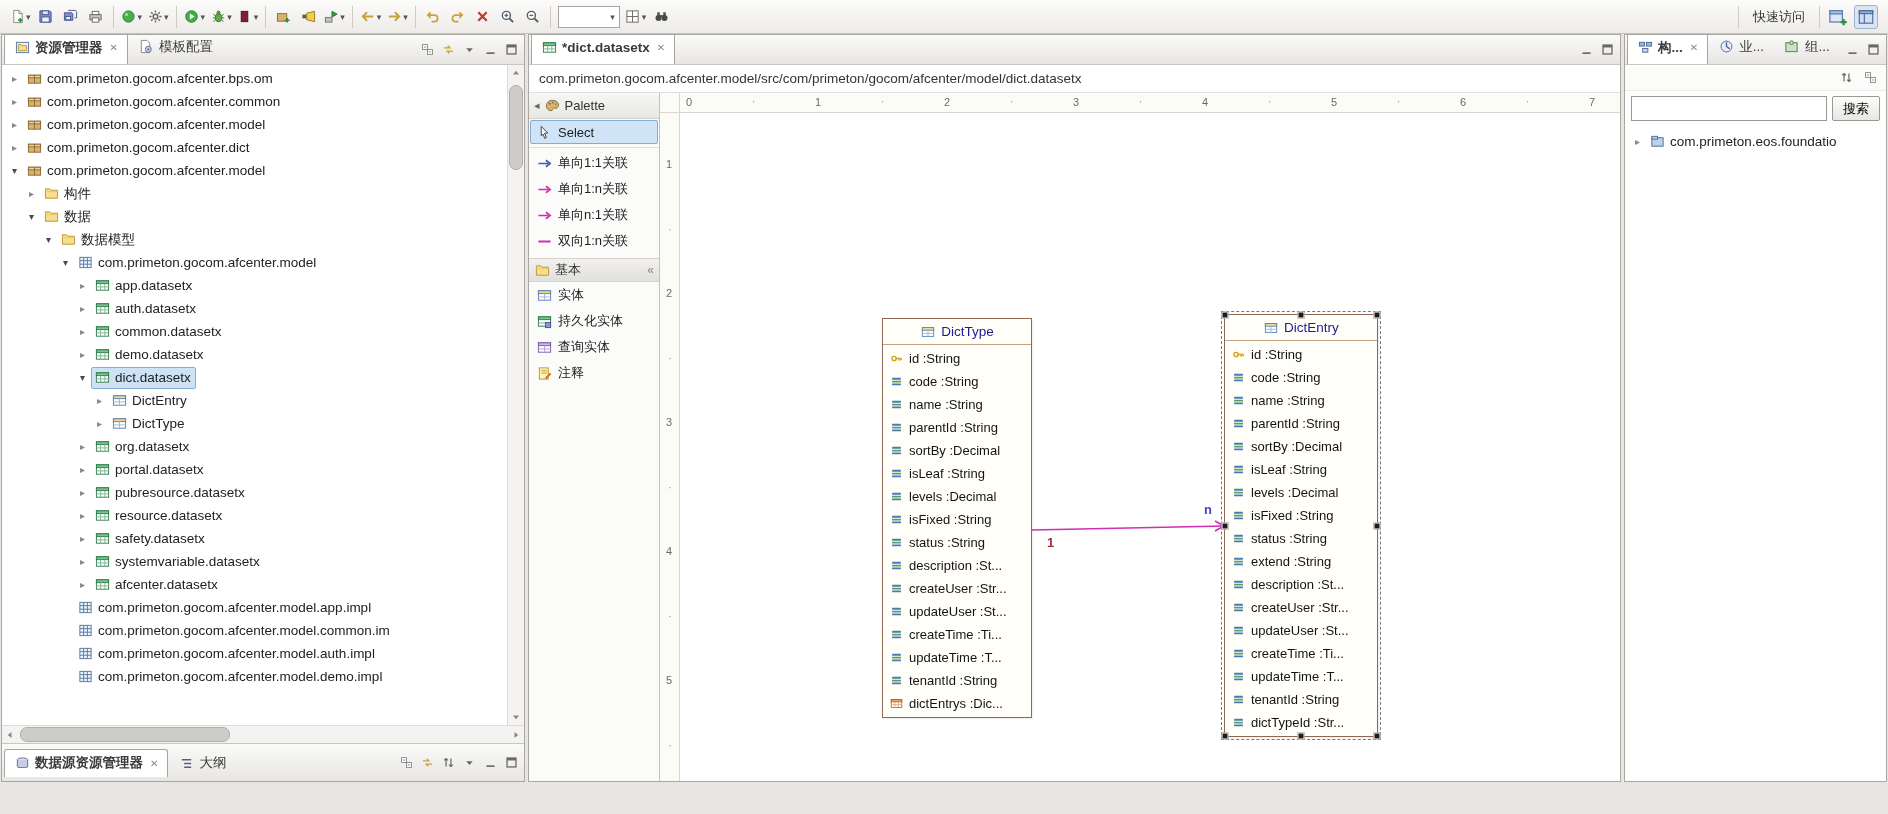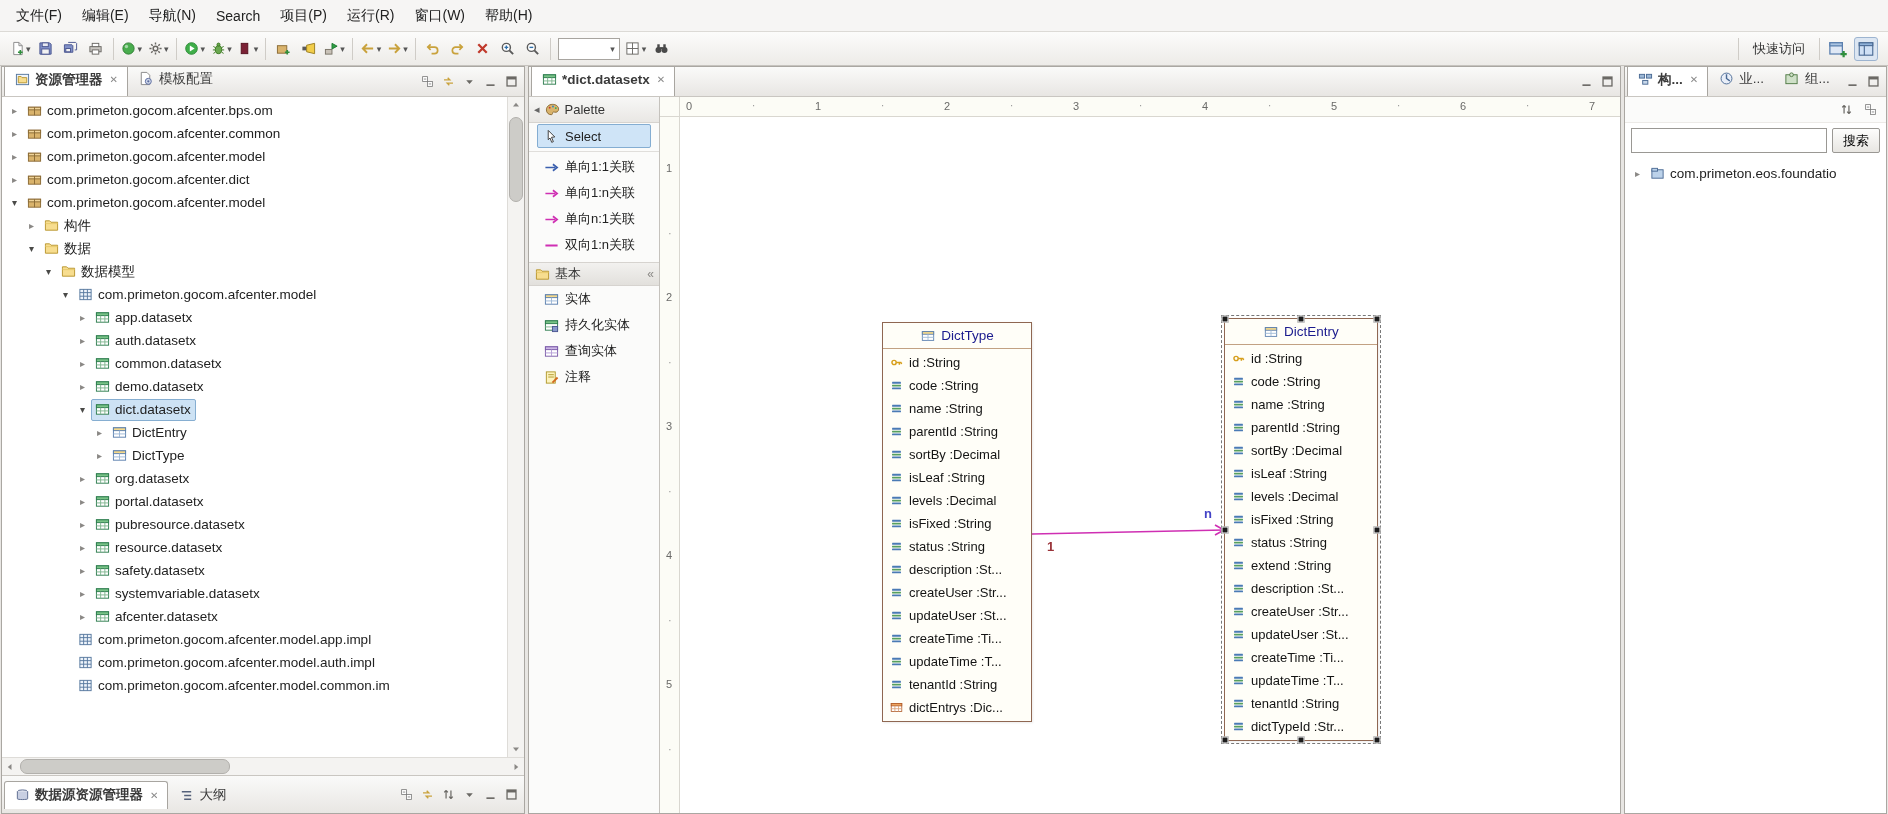--- a/index.html
+++ b/index.html
@@ -50,21 +50,21 @@
 .hthumb{position:absolute;top:1px;height:15px;left:18px;width:210px;background:#cdccc8;border:1px solid #b2b0ac;border-radius:7px}
 .bottom-tabbar{height:38px;border-top:1px solid #c9c6c1;border-bottom:none;align-items:center}
 .bottom-tabbar .tab{height:28px}
 .bottom-tabbar .tab.active{top:0}
 .bottom-tabbar .chrome-btn{margin-bottom:0}
 .breadcrumb{height:28px;flex:none;display:flex;align-items:center;padding:0 10px;font-size:13.5px;color:#333;background:#fff;border-bottom:1px solid #e2e0dc;white-space:nowrap;overflow:hidden}
 .editor-content{flex:1;display:flex;min-height:0}
 .palette{width:131px;flex:none;border-right:1px solid #c5c2bd;background:#fbfbfa;font-size:13px;display:flex;flex-direction:column;overflow:hidden}
 .palette-header{height:26px;flex:none;display:flex;align-items:center;gap:4px;padding:0 5px;background:linear-gradient(#f7f7f6,#e9e7e4);border-bottom:1px solid #d6d3cf;color:#333}
 .ph-arrow{font-size:11px;color:#666;margin-right:1px}
-.palette-item{height:24px;flex:none;display:flex;align-items:center;gap:6px;padding:0 5px;margin:1px 8px;border:1px solid transparent;border-radius:2px;white-space:nowrap;overflow:hidden}
+.palette-item{height:24px;flex:none;display:flex;align-items:center;gap:6px;padding:0 5px;margin:1px 1px;border:1px solid transparent;border-radius:2px;white-space:nowrap;overflow:hidden}
 .palette-item.selected{background:#cfe4f7;border-color:#84add2}
 .palette-sep{height:1px;background:#e0dedb;margin:2px 0;flex:none}
 .palette-group{height:24px;flex:none;display:flex;align-items:center;gap:5px;padding:0 5px;margin-top:4px;background:linear-gradient(#f2f1ef,#e2e0dc);border-top:1px solid #d6d3cf;border-bottom:1px solid #d6d3cf;color:#333}
 .palette-group .pin{margin-left:auto;color:#8a8885;font-size:12px}
 .canvas-area{flex:1;position:relative;overflow:hidden;background:#fff}
 .ruler-corner{position:absolute;left:0;top:0;width:20px;height:20px;background:#fcfcf6;border-right:1px solid #d9d7d0;border-bottom:1px solid #d9d7d0;z-index:3}
 .hruler{position:absolute;left:20px;top:0;right:0;height:20px;background:#fcfcf6;border-bottom:1px solid #d9d7d0;z-index:2;overflow:hidden}
 .vruler{position:absolute;left:0;top:20px;bottom:0;width:20px;background:#fcfcf6;border-right:1px solid #d9d7d0;z-index:2;overflow:hidden}
 .rlabel{position:absolute;font-size:11px;color:#6a6a68}
 .hruler .rlabel{top:3px;transform:translateX(-50%)}
@@ -87,30 +87,20 @@
 .rp-toolbar .chrome-btn{margin-bottom:0}
 .rp-search{display:flex;gap:5px;padding:5px 6px;align-items:center;flex:none}
 .rp-input{flex:1;height:25px;border:1px solid #9a9894;background:#fff;padding:0 5px;font-family:inherit;font-size:13px;min-width:0}
 .rp-btn{height:25px;padding:0 10px;border:1px solid #9a9894;background:linear-gradient(#fdfdfc,#e8e6e2);font-family:Liberation Serif, serif;font-size:13px;border-radius:2px;flex:none}
 .rp-tree{flex:1;padding-top:4px;overflow:hidden}
 </style>
 </head>
 <body>
 
 <div class="app">
-  <div class="menubar" id="menubar">
-      <span class="menu-item">文件(F)</span>
-      <span class="menu-item">编辑(E)</span>
-      <span class="menu-item">导航(N)</span>
-      <span class="menu-item">Search</span>
-      <span class="menu-item">项目(P)</span>
-      <span class="menu-item">运行(R)</span>
-      <span class="menu-item">窗口(W)</span>
-      <span class="menu-item">帮助(H)</span>
-    </div>
 
   <div class="toolbar">
     <div class="tb-left" id="toolbar-groups">
         <div class="tb-group">
           <span class="tb-btn">
             <span class="ico">
               <svg viewBox="0 0 16 16">
                 <path d="M4 1.5h5.5L13 5v9.5H4z" fill="#fff" stroke="#8a8a8a"></path>
                 <path d="M9.5 1.5V5H13" fill="none" stroke="#8a8a8a"></path>
                 <path d="M11 9.5v5M8.5 12h5" stroke="#2f8f3c" stroke-width="1.8"></path>
@@ -737,36 +727,51 @@
               <span class="selwrap">
                 <span class="ico">
                   <svg viewBox="0 0 16 16">
                     <rect x="2" y="2.5" width="12" height="11" fill="#eef4fb" stroke="#56779e"></rect>
                     <line x1="2" y1="6" x2="14" y2="6" stroke="#56779e"></line>
                     <line x1="2" y1="9.8" x2="14" y2="9.8" stroke="#56779e"></line>
                     <line x1="6" y1="2.5" x2="6" y2="13.5" stroke="#56779e"></line>
                     <line x1="10" y1="2.5" x2="10" y2="13.5" stroke="#56779e"></line>
                   </svg>
                 </span>
-                <span class="lbl">com.primeton.gocom.afcenter.model.auth.impl</span>
+                <span class="lbl">com.primeton.gocom.afcenter.model.common.im</span>
               </span>
             </div>
             <div class="tree-row" style="padding-left:55px">
               <span class="twisty"></span>
               <span class="selwrap">
                 <span class="ico">
                   <svg viewBox="0 0 16 16">
                     <rect x="2" y="2.5" width="12" height="11" fill="#eef4fb" stroke="#56779e"></rect>
                     <line x1="2" y1="6" x2="14" y2="6" stroke="#56779e"></line>
                     <line x1="2" y1="9.8" x2="14" y2="9.8" stroke="#56779e"></line>
                     <line x1="6" y1="2.5" x2="6" y2="13.5" stroke="#56779e"></line>
                     <line x1="10" y1="2.5" x2="10" y2="13.5" stroke="#56779e"></line>
                   </svg>
                 </span>
-                <span class="lbl">com.primeton.gocom.afcenter.model.common.im</span>
+                <span class="lbl">com.primeton.gocom.afcenter.model.auth.impl</span>
+              </span>
+            </div>
+            <div class="tree-row" style="padding-left:55px">
+              <span class="twisty"></span>
+              <span class="selwrap">
+                <span class="ico">
+                  <svg viewBox="0 0 16 16">
+                    <rect x="2" y="2.5" width="12" height="11" fill="#eef4fb" stroke="#56779e"></rect>
+                    <line x1="2" y1="6" x2="14" y2="6" stroke="#56779e"></line>
+                    <line x1="2" y1="9.8" x2="14" y2="9.8" stroke="#56779e"></line>
+                    <line x1="6" y1="2.5" x2="6" y2="13.5" stroke="#56779e"></line>
+                    <line x1="10" y1="2.5" x2="10" y2="13.5" stroke="#56779e"></line>
+                  </svg>
+                </span>
+                <span class="lbl">com.primeton.gocom.afcenter.model.demo.impl</span>
               </span>
             </div>
           </div>
         <div class="vscroll">
           <span class="scroll-btn sb-top">
               <svg viewBox="0 0 16 16">
                 <path d="M8 5L12 10H4z" fill="#8a8885"></path>
               </svg>
             </span>
           <div class="vthumb"></div>
@@ -870,20 +875,21 @@
               <rect x="3" y="11.5" width="10" height="2" fill="#6a6864"></rect>
             </svg>
           </span>
           <span class="chrome-btn">
             <svg viewBox="0 0 16 16">
               <rect x="2.5" y="2.5" width="11" height="11" fill="none" stroke="#6a6864" stroke-width="1.6"></rect>
               <rect x="2.5" y="2.5" width="11" height="3" fill="#6a6864"></rect>
             </svg>
           </span>
         </div>
+      <div class="breadcrumb">com.primeton.gocom.afcenter.model/src/com/primeton/gocom/afcenter/model/dict.datasetx</div>
       <div class="editor-content">
         <div class="palette" id="palette">
             <div class="palette-header">
               <span class="ph-arrow">◂</span>
               <span class="ico">
                 <svg viewBox="0 0 16 16">
                   <path d="M8 2.5 C4 2.5 1.5 5.2 1.5 8.4 C1.5 11.6 4 13.5 6.5 13.5 C7.8 13.5 8 12.8 8 12 C8 10.8 9 10.5 10.2 10.8 C12.5 11.4 14.5 10 14.5 7.6 C14.5 4.6 11.6 2.5 8 2.5 Z" fill="#d9b36c" stroke="#8a6a34"></path>
                   <circle cx="5" cy="6" r="1" fill="#c0392b"></circle>
                   <circle cx="8.5" cy="4.8" r="1" fill="#2e86c1"></circle>
                   <circle cx="11.5" cy="6.5" r="1" fill="#27ae60"></circle>

